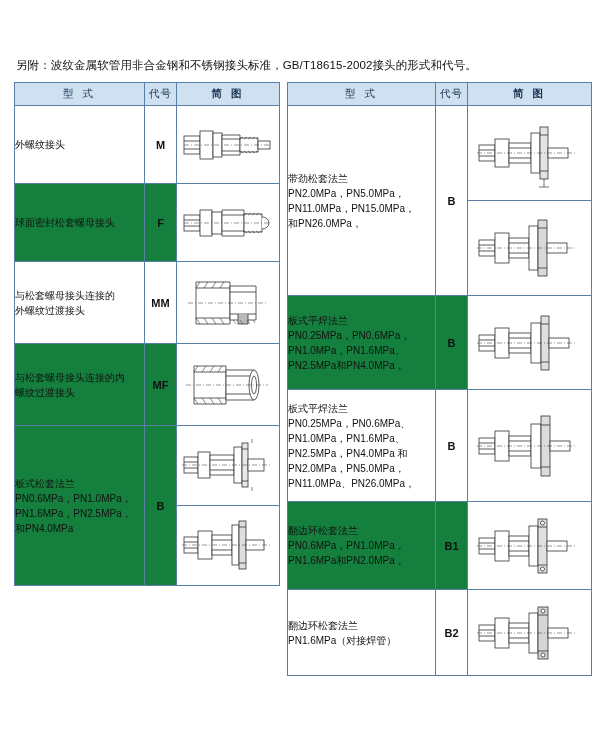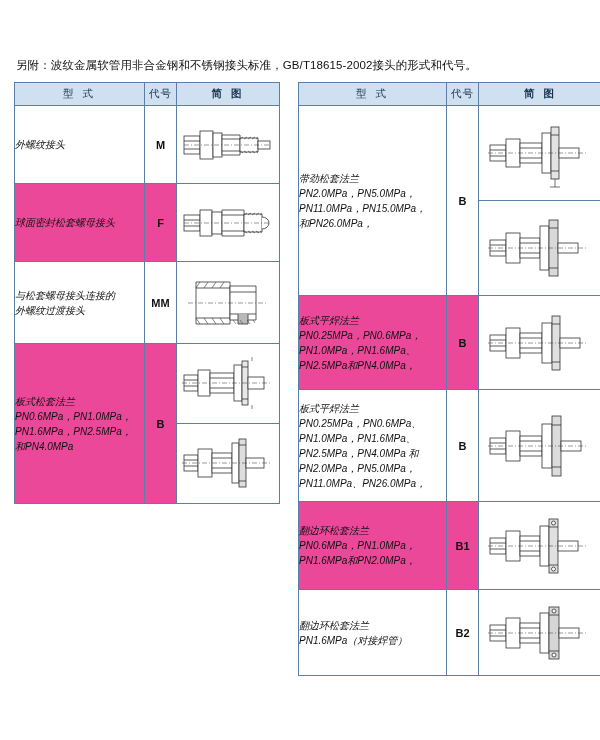--- a/index.html
+++ b/index.html
@@ -25,21 +25,21 @@
   .doc-title {
     font-size: 11.5px;
     line-height: 16px;
     color: #111;
     margin: 0 0 9px 2px;
     letter-spacing: 0.1px;
     white-space: nowrap;
   }
   .tables {
     display: flex;
-    gap: 16px;
+    gap: 5px;
     align-items: flex-start;
   }
   table.spec {
     border-collapse: collapse;
     table-layout: fixed;
     font-size: 10px;
   }
   table.left  { width: 265px; }
   table.right { width: 306px; margin-left: 2px; }
 
@@ -69,23 +69,23 @@
   td.code {
     text-align: center;
     font-size: 11px;
     font-weight: bold;
     color: #111;
   }
   td.pic {
     background: #ffffff;
     text-align: center;
   }
-  tr.tint td.desc, tr.tint td.code { background: #ec4899; }
+  tr.tint td.desc, tr.tint td.code { background: #15803d; }
   tr.plain td.desc, tr.plain td.code { background: #ffffff; }
-  .desc-line { display: block; font-style: italic; }
+  .desc-line { display: block; }
 
   
   .draw {
     display: block;
     margin: 0 auto;
   }
 </style>
 </head>
 <body>
 
@@ -178,20 +178,42 @@
                 <path d="M52 20 L78 20 L78 54 L52 54 Z" fill="#fff"></path>
                 <path d="M52 26 L78 26 M52 48 L78 48"></path>
                 <path d="M60 48 L60 58 L70 58 L70 48" fill="#b9b9b9" stroke="#333"></path>
                 <path d="M55 54 l3 4 M62 54 l3 4 M69 54 l3 4 M75 54 l2 3" stroke-width="0.5"></path>
                 <line x1="10" y1="37" x2="88" y2="37" stroke-dasharray="5,2,1,2" stroke-width="0.5"></line>
               </g>
             </svg>
           </td>
         </tr>
 
+        <tr class="tint" style="height:82px">
+          <td class="desc">
+            <span class="desc-line">与松套螺母接头连接的内</span>
+            <span class="desc-line">螺纹过渡接头</span>
+          </td>
+          <td class="code">MF</td>
+          <td class="pic">
+            <svg class="draw" width="100" height="74" viewBox="0 0 100 74">
+              <g stroke="#333" fill="none" stroke-width="0.8">
+                <path d="M16 18 L48 18 L48 56 L16 56 Z" fill="#fff"></path>
+                <path d="M16 24 L48 24 M16 50 L48 50"></path>
+                <path d="M20 18 l-4 6 M28 18 l-4 6 M36 18 l-4 6 M44 18 l-4 6" stroke-width="0.6"></path>
+                <path d="M20 56 l-4 -6 M28 56 l-4 -6 M36 56 l-4 -6 M44 56 l-4 -6" stroke-width="0.6"></path>
+                <path d="M48 22 L76 22 L76 52 L48 52 Z" fill="#fff"></path>
+                <path d="M48 28 L76 28 M48 46 L76 46"></path>
+                <ellipse cx="76" cy="37" rx="5" ry="15" fill="#fff"></ellipse>
+                <ellipse cx="76" cy="37" rx="2.5" ry="9" fill="#fff"></ellipse>
+                <line x1="8" y1="37" x2="90" y2="37" stroke-dasharray="5,2,1,2" stroke-width="0.5"></line>
+              </g>
+            </svg>
+          </td>
+        </tr>
 
 
         <tr class="tint" style="height:160px">
           <td class="desc">
             <span class="desc-line">板式松套法兰</span>
             <span class="desc-line">PN0.6MPa，PN1.0MPa，</span>
             <span class="desc-line">PN1.6MPa，PN2.5MPa，</span>
             <span class="desc-line">和PN4.0MPa</span>
           </td>
           <td class="code">B</td>

